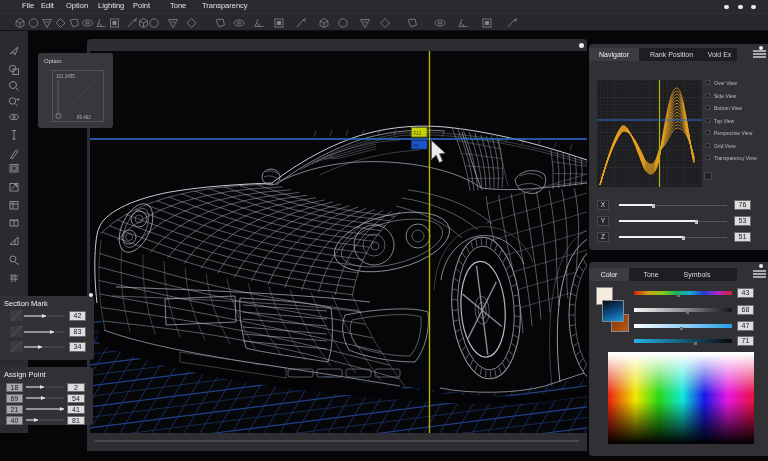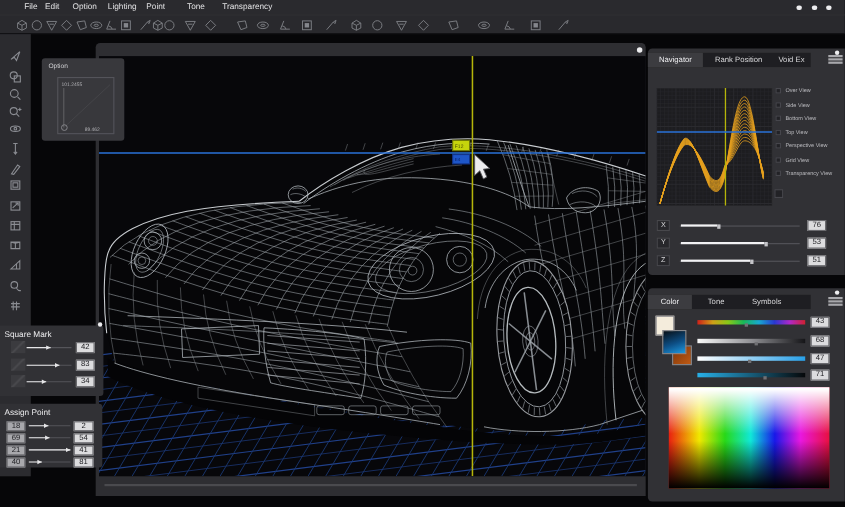--- a/index.html
+++ b/index.html
@@ -619,21 +619,21 @@
     <div class="knob" style="left:680px; top:327px; height:3px; background:#707074"></div>
     <div class="valbox" style="left:737px; top:321px; width:17px; height:10px">47</div>
     <div class="grad-track" style="left:634px; top:339px; width:98px; background:linear-gradient(90deg,#28b0e8,#06080a)"></div>
     <div class="knob" style="left:694px; top:342px; height:3px; background:#707074"></div>
     <div class="valbox" style="left:737px; top:336px; width:17px; height:10px">71</div>
   </div>
 <div class="abs" style="left:608px; top:352px; width:146px; height:92px; background:linear-gradient(to bottom, rgba(255,255,255,1) 2%, rgba(255,255,255,0) 46%, rgba(0,0,0,0) 53%, rgba(0,0,0,1) 100%), linear-gradient(90deg,#e82010 0%,#f0e800 19%,#28d818 35%,#10e8d8 51%,#1818e8 66%,#e818e0 82%,#e81040 100%);"></div>
 
 <div class="panel" style="left:0px; top:296px; width:94px; height:64px; border-radius:0 3px 3px 0;">
   <div class="dot" style="left:89px; top:-3px; width:4px; height:4px"></div>
-  <div class="ptitle" style="left:4px; top:3px;">Square Mark</div>
+  <div class="ptitle" style="left:4px; top:3px;">Section Mark</div>
 </div>
 
 <div class="panel" style="left:0px; top:367px; width:93px; height:58px; border-radius:0 3px 3px 0;">
   <div class="ptitle" style="left:4px; top:3px;">Assign Point</div>
 </div>
 
 <div class="abs" style="left:0; top:0">
     <div class="abs" style="left:10px; top:310px; width:13px; height:11px; background:linear-gradient(135deg,#3b3b3f 40%,#4a4a4e 50%,#3b3b3f 60%)"></div>
     <svg class="abs" style="left:24px; top:312px" width="44" height="8">
       <line x1="0" y1="4" x2="41" y2="4" stroke="#55555a" stroke-width="1"></line>

